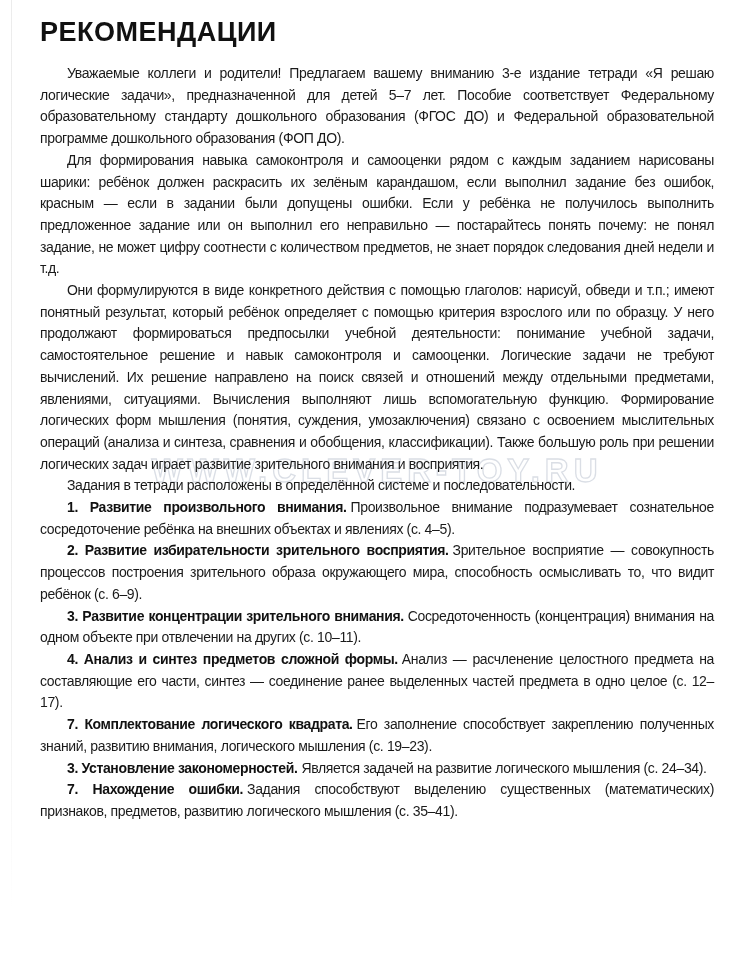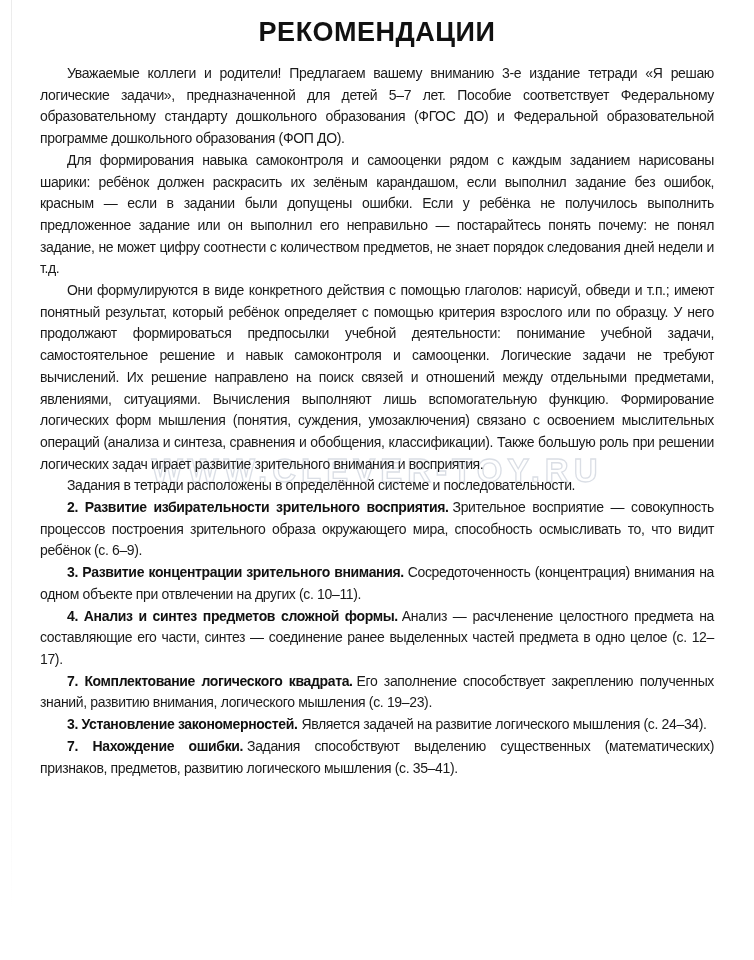--- a/index.html
+++ b/index.html
@@ -44,21 +44,21 @@
     -webkit-text-fill-color: transparent;
     -webkit-text-stroke: 1.3px rgba(166, 177, 192, 0.42);
     pointer-events: none;
   }
   .content {
     position: relative;
     z-index: 1;
   }
   h1.title {
     margin: 0 0 15px 0;
-    text-align: center;
+    text-align: left;
     font-size: 27px;
     line-height: 32px;
     font-weight: bold;
     letter-spacing: 0.5px;
     color: #111111;
   }
   p.para, p.item {
     margin: 0;
     font-size: 14px;
     line-height: 21.7px;
@@ -84,20 +84,23 @@
 
   <div class="content">
     <h1 class="title">РЕКОМЕНДАЦИИ</h1>
 
     <p class="para">Уважаемые коллеги и родители! Предлагаем вашему вниманию 3-е издание тетради «Я решаю логические задачи», предназначенной для детей 5–7 лет. Пособие соответствует Федеральному образовательному стандарту дошкольного образования (ФГОС ДО) и Федеральной образовательной программе дошкольного образования (ФОП ДО).</p>
     <p class="para">Для формирования навыка самоконтроля и самооценки рядом с каждым заданием нарисованы шарики: ребёнок должен раскрасить их зелёным карандашом, если выполнил задание без ошибок, красным — если в задании были допущены ошибки. Если у ребёнка не получилось выполнить предложенное задание или он выполнил его неправильно — постарайтесь понять почему: не понял задание, не может цифру соотнести с количеством предметов, не знает порядок следования дней недели и т.д.</p>
     <p class="para">Они формулируются в виде конкретного действия с помощью глаголов: нарисуй, обведи и т.п.; имеют понятный результат, который ребёнок определяет с помощью критерия взрослого или по образцу. У него продолжают формироваться предпосылки учебной деятельности: понимание учебной задачи, самостоятельное решение и навык самоконтроля и самооценки. Логические задачи не требуют вычислений. Их решение направлено на поиск связей и отношений между отдельными предметами, явлениями, ситуациями. Вычисления выполняют лишь вспомогательную функцию. Формирование логических форм мышления (понятия, суждения, умозаключения) связано с освоением мыслительных операций (анализа и синтеза, сравнения и обобщения, классификации). Также большую роль при решении логических задач играет развитие зрительного внимания и восприятия.</p>
     <p class="para">Задания в тетради расположены в определённой системе и последовательности.</p>
 
     <p class="item">
+      <b class="lead">1. Развитие произвольного внимания.</b><span>Произвольное внимание подразумевает сознательное сосредоточение ребёнка на внешних объектах и явлениях (с. 4–5).</span>
+    </p>
+    <p class="item">
       <b class="lead">2. Развитие избирательности зрительного восприятия.</b><span>Зрительное восприятие — совокупность процессов построения зрительного образа окружающего мира, способность осмысливать то, что видит ребёнок (с. 6–9).</span>
     </p>
     <p class="item">
       <b class="lead">3. Развитие концентрации зрительного внимания.</b><span>Сосредоточенность (концентрация) внимания на одном объекте при отвлечении на других (с. 10–11).</span>
     </p>
     <p class="item">
       <b class="lead">4. Анализ и синтез предметов сложной формы.</b><span>Анализ — расчленение целостного предмета на составляющие его части, синтез — соединение ранее выделенных частей предмета в одно целое (с. 12–17).</span>
     </p>
     <p class="item">
       <b class="lead">7. Комплектование логического квадрата.</b><span>Его заполнение способствует закреплению полученных знаний, развитию внимания, логического мышления (с. 19–23).</span>

